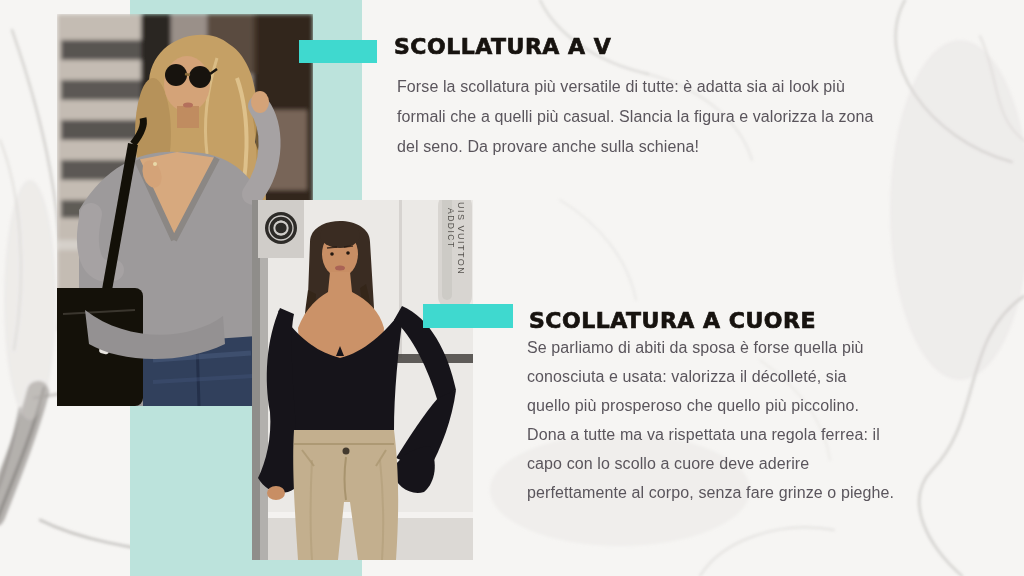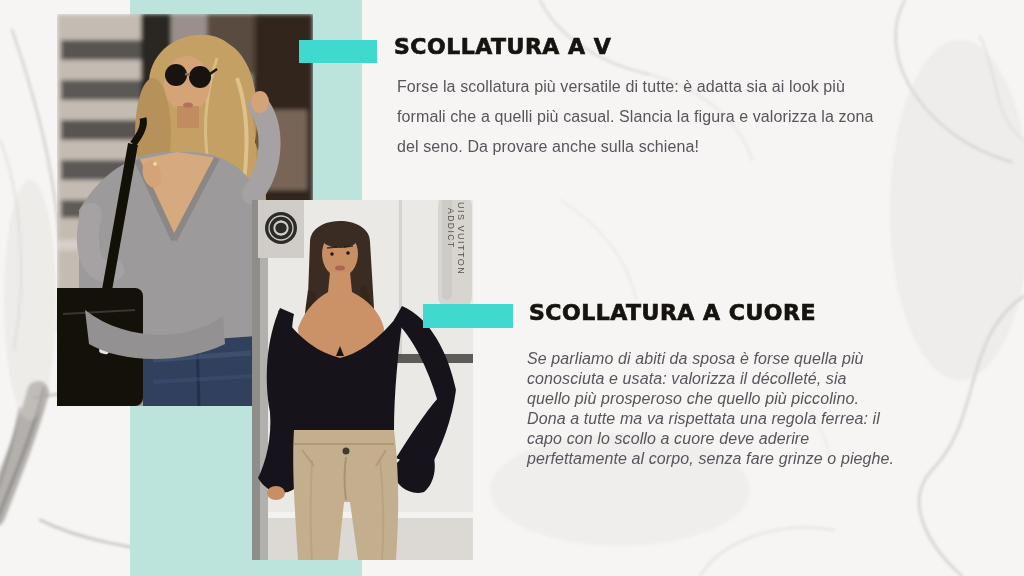--- a/index.html
+++ b/index.html
@@ -18,27 +18,27 @@
   .teal-bar{background:var(--accent-teal,#3fd9cf);}
   .teal-bar-1{left:299px;top:40px;width:78px;height:23px;}
   .teal-bar-2{left:423px;top:304px;width:90px;height:24px;}
   .sec-title{
     font-family:"DejaVu Sans","Liberation Sans",sans-serif;
     font-weight:800;font-size:22px;letter-spacing:.5px;line-height:34px;
     color:var(--heading,#17130f);-webkit-text-stroke:.7px currentColor;
     white-space:nowrap;margin:0;
   }
   .title-1{left:394px;top:30px;}
-  .title-2{left:529px;top:296px;text-align:right;}
+  .title-2{left:529px;top:304px;text-align:right;}
   .sec-body{
     margin:0;color:var(--body-text,#5a555c);font-size:16px;
     white-space:pre-line;letter-spacing:.1px;
   }
   .body-1{left:397px;top:72px;width:620px;line-height:30px;}
-  .body-2{left:527px;top:349px;width:470px;line-height:20px;font-style:italic;}
+  .body-2{left:527px;top:333px;width:470px;line-height:29px;}
 </style>
 </head>
 <body>
 
 <div class="slide">
 
   <svg id="marble" class="abs" width="1024" height="576" viewBox="0 0 1024 576">
     <defs>
         <filter id="vblur" x="-20%" y="-20%" width="140%" height="140%">
           <feGaussianBlur stdDeviation="1.4"></feGaussianBlur>

